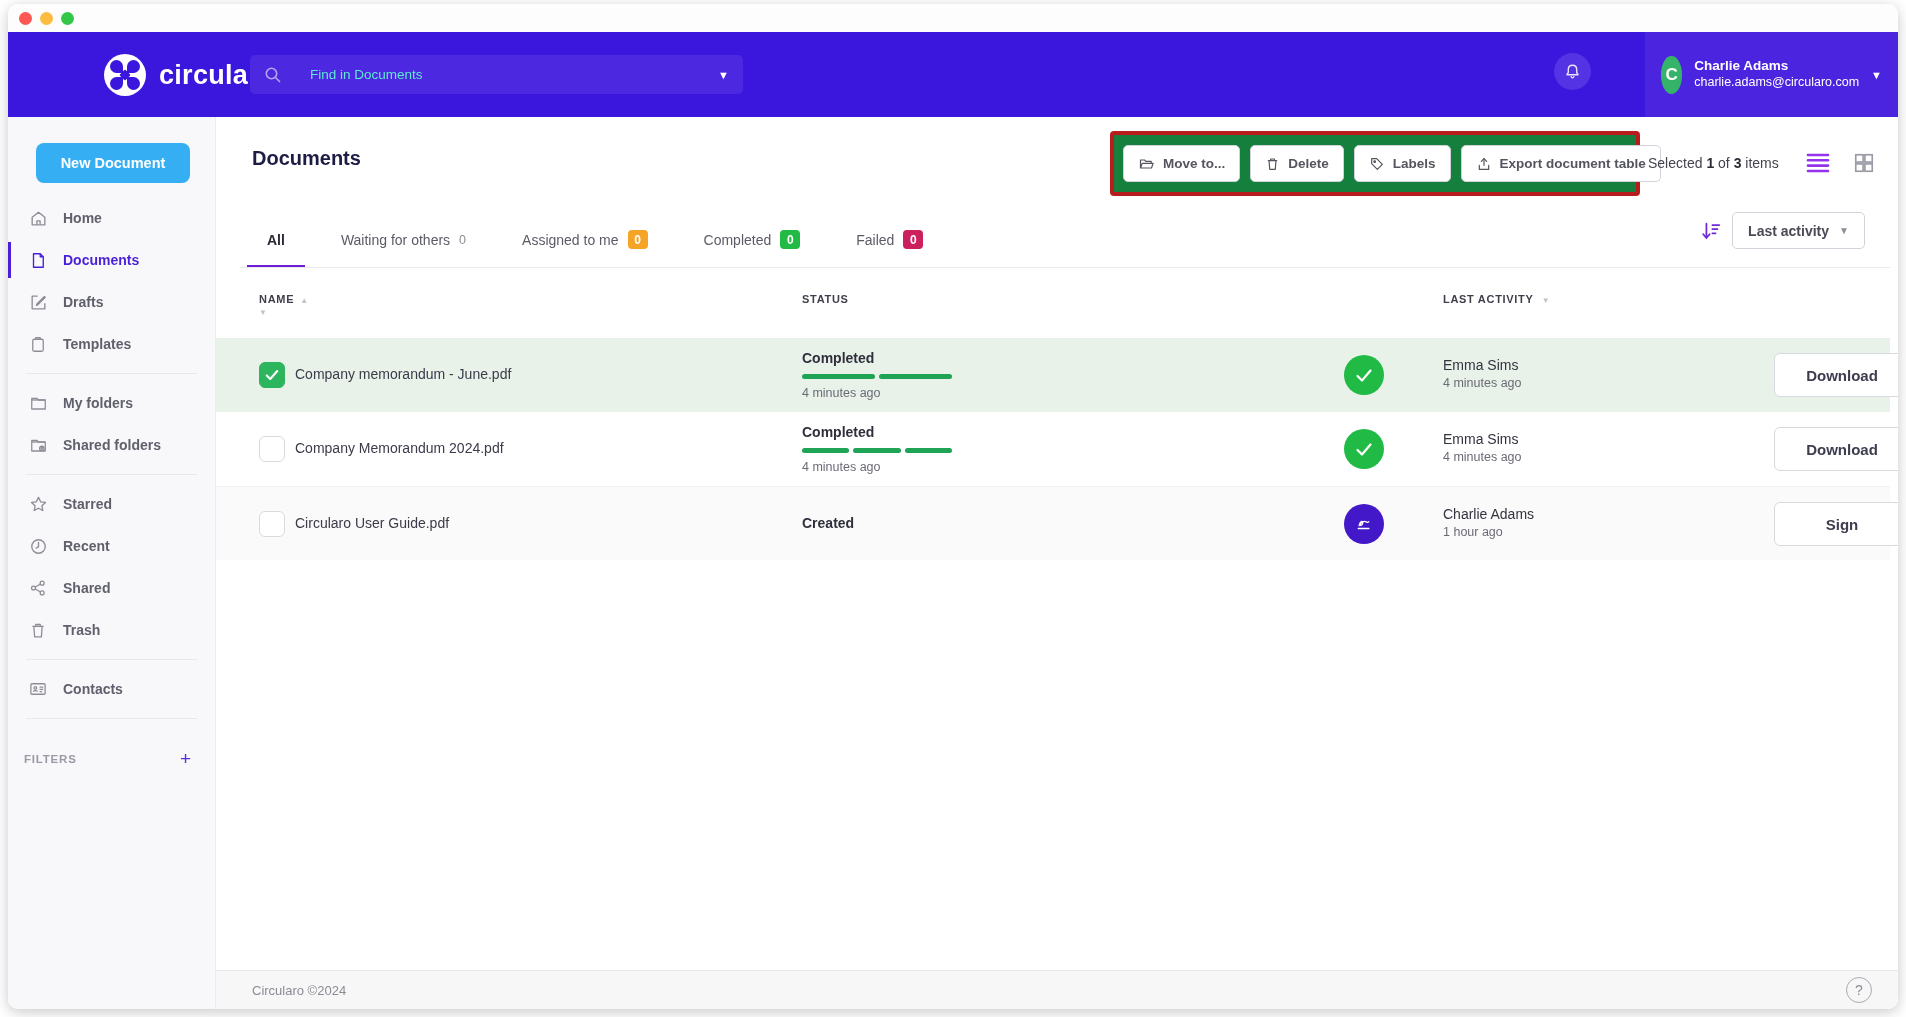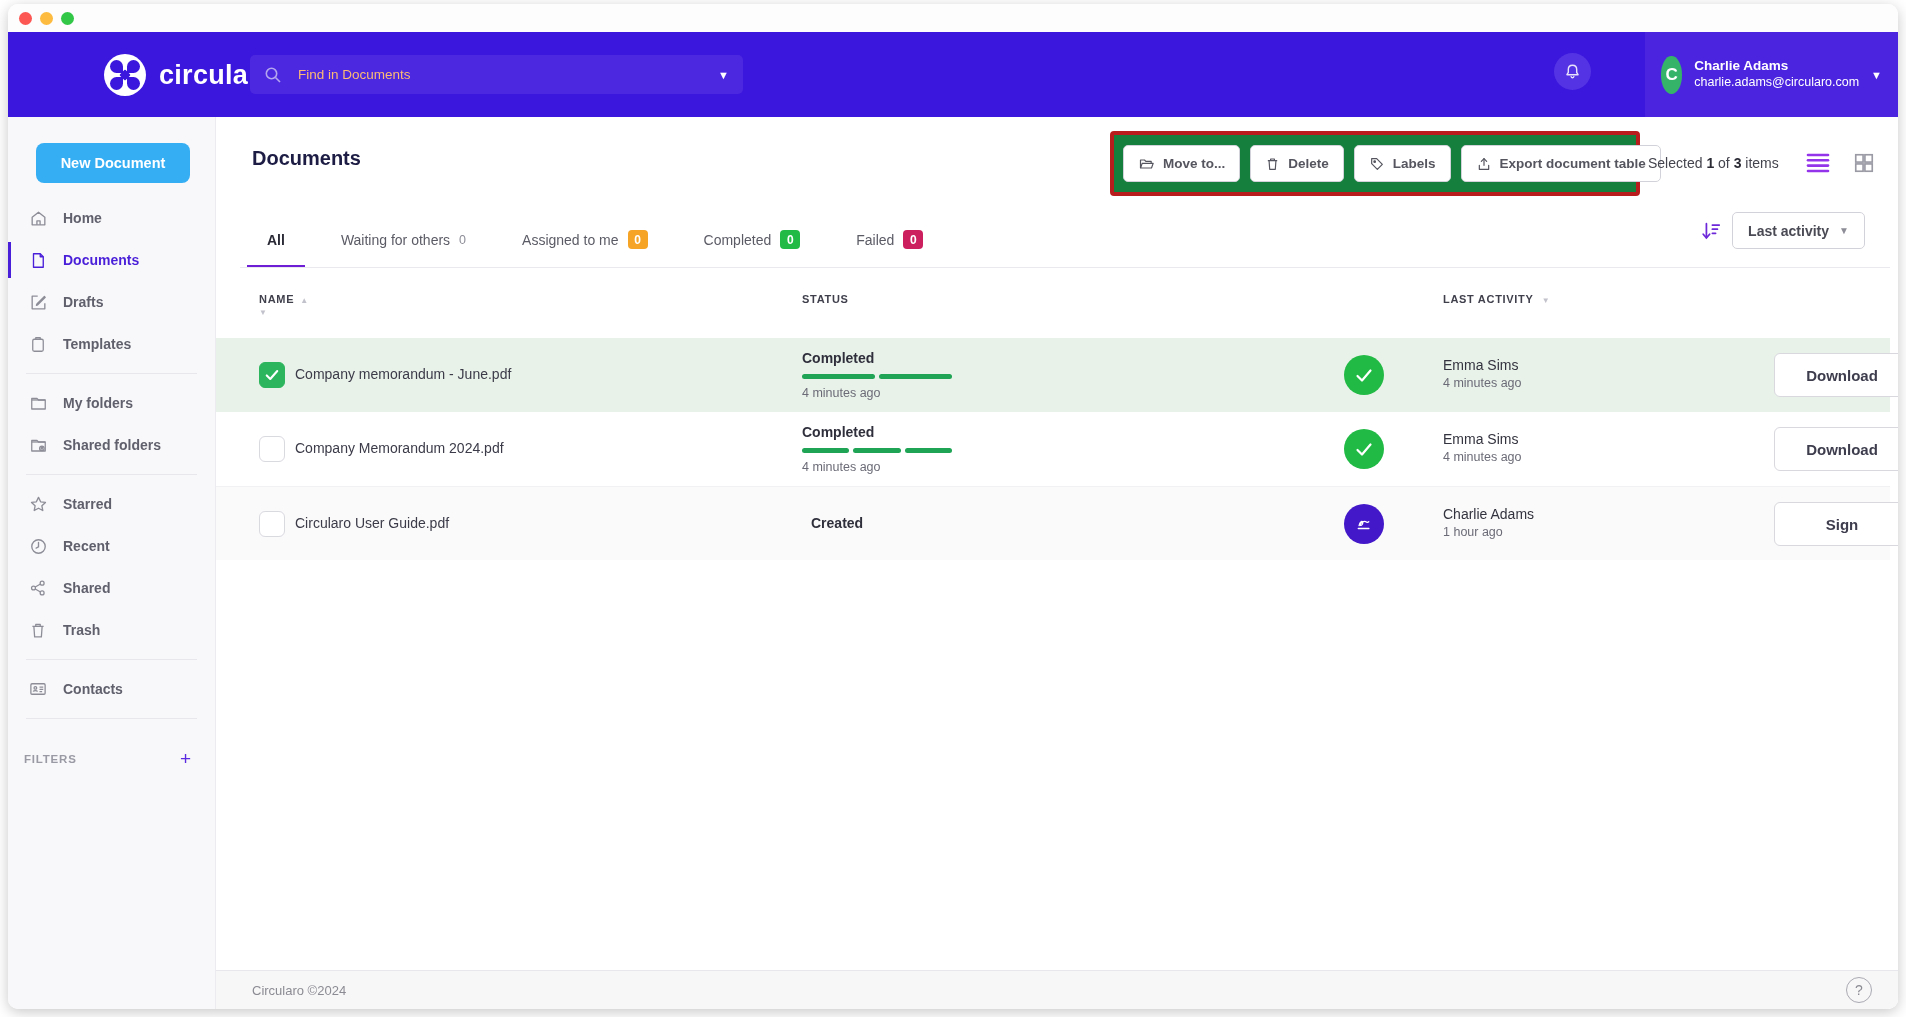--- a/index.html
+++ b/index.html
@@ -24,21 +24,21 @@
   .leaf { position:absolute; width:13px; height:13px; background:#3b16dc; }
   .leaf.tl { left:6px;  top:6px;  border-radius:60% 60% 0 60%; }
   .leaf.tr { right:6px; top:6px;  border-radius:60% 60% 60% 0; }
   .leaf.bl { left:6px;  bottom:6px; border-radius:60% 0 60% 60%; }
   .leaf.br { right:6px; bottom:6px; border-radius:0 60% 60% 60%; }
   .leaf.center { left:17px; top:17px; width:8px; height:8px; transform:rotate(45deg); border-radius:1px; }
   .logo-text { color:#fff; font-size:27px; font-weight:700; letter-spacing:.3px; }
 
   .searchbox { position:absolute; left:242px; top:23px; width:493px; height:39px;
     background:#4c28e0; border-radius:5px; display:flex; align-items:center; padding:0 14px; }
-  .searchbox .ph { color:#fdba74; font-size:13.5px; margin-left:16px; flex:1; }
+  .searchbox .ph { color:#5eead4; font-size:13.5px; margin-left:28px; flex:1; }
   .searchbox .caret { color:#fff; font-size:11px; }
 
   .bellbtn { position:absolute; left:1546px; top:21px; width:37px; height:37px; border-radius:50%;
     background:#5433e4; display:flex; align-items:center; justify-content:center; }
 
   .userpanel { position:absolute; left:1637px; top:0; width:253px; height:85px; background:#4b24e0;
     display:flex; align-items:center; padding:0 16px; gap:12px; }
   .avatar { width:38px; height:38px; border-radius:50%; background:#35b469; color:#fff;
     font-size:17px; font-weight:700; display:flex; align-items:center; justify-content:center; }
   .usertext { flex:1; color:#fff; line-height:1.25; }
@@ -110,21 +110,21 @@
   .row + .row { border-top:1px solid #f1f1f4; }
   .row.sel + .row { border-top:none; }
 
   .cb { position:absolute; left:43px; top:24px; width:26px; height:26px; border-radius:6px;
     border:1px solid #d9d9e0; background:#fff; cursor:pointer;
     display:flex; align-items:center; justify-content:center; }
   .cb.checked { background:#2db55d; border-color:#2db55d; }
   .rname { position:absolute; left:79px; top:28px; font-size:14px; color:#3b3b49; }
   .rstatus { position:absolute; left:586px; top:12px; width:150px; }
   .stext { font-size:14px; font-weight:700; color:#2f2f3c; }
-  .stext.only { margin-top:16px;margin-left:9px; }
+  .stext.only { margin-top:16px; }
   .sbar { display:flex; gap:4px; margin:8px 0 7px; }
   .seg { flex:1; height:5px; border-radius:3px; background:#1fa455; }
   .stime { font-size:12.5px; color:#6b6b77; }
   .sicon { position:absolute; left:1128px; top:17px; width:40px; height:40px; border-radius:50%;
     display:flex; align-items:center; justify-content:center; }
   .sicon.green { background:#21ba45; }
   .sicon.purple { background:#4318c9; }
   .ractor { position:absolute; left:1227px; top:18px; line-height:1.35; }
   .aname { font-size:14px; color:#33333f; }
   .atime { font-size:12.5px; color:#6b6b77; }

